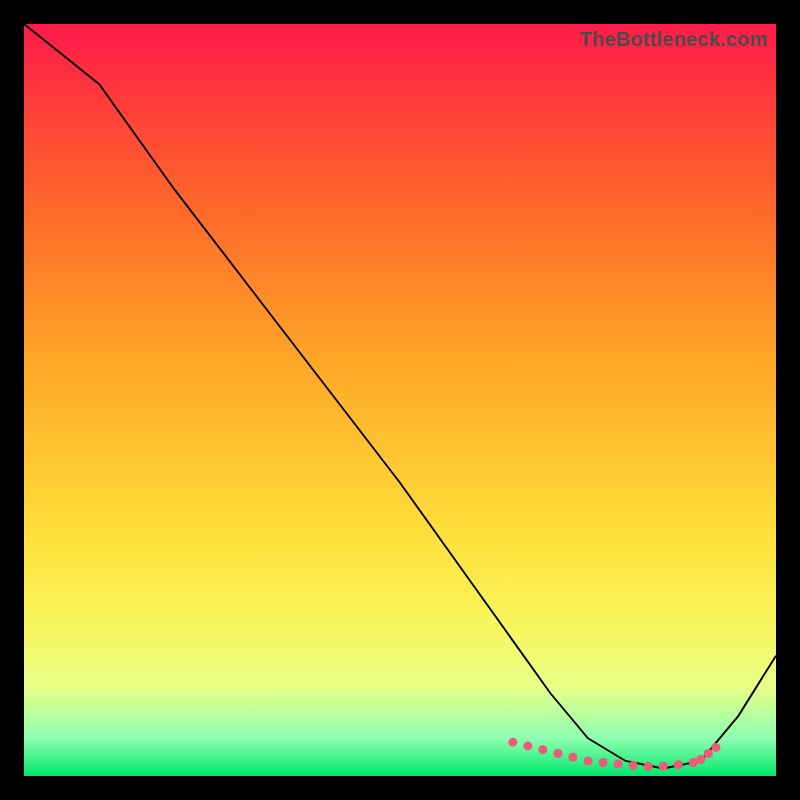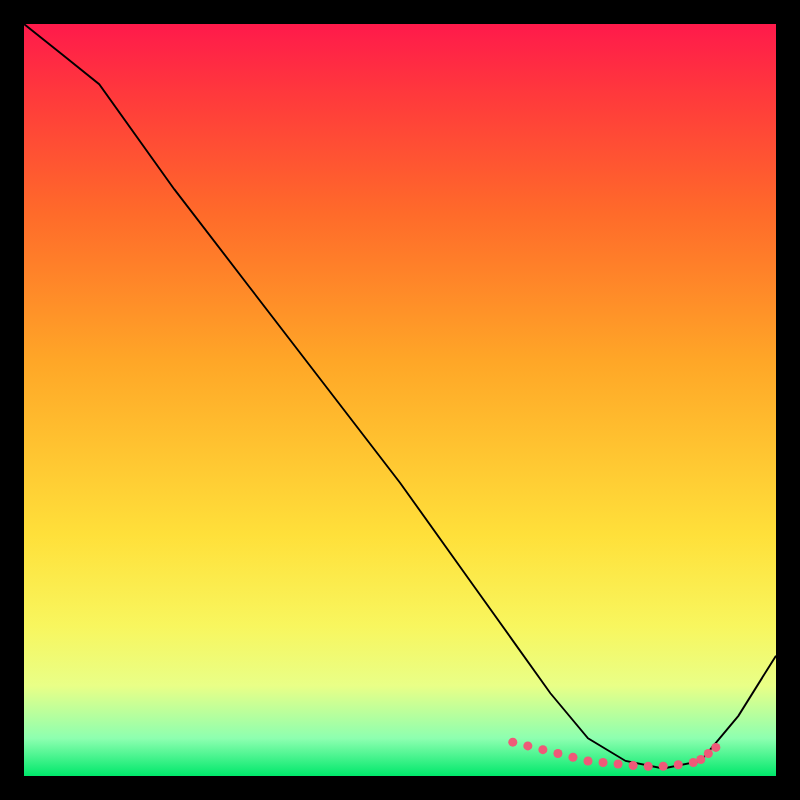--- a/index.html
+++ b/index.html
@@ -48,20 +48,21 @@
     position: absolute;
     left: 0; top: 0;
     width: 100%; height: 100%;
   }
 </style>
 </head>
 <body>
 
 <div class="frame">
   <div class="plot">
+    <div class="watermark">TheBottleneck.com</div>
 
     <svg class="curve" viewBox="0 0 100 100" preserveAspectRatio="none">
       <path id="curve-path" fill="none" stroke="#000000" stroke-width="0.25" d="M0.00 0.00 L5.00 4.00 L10.00 8.00 L20.00 22.00 L30.00 35.00 L40.00 48.00 L50.00 61.00 L60.00 75.00 L65.00 82.00 L70.00 89.00 L75.00 95.00 L80.00 98.00 L85.00 99.00 L90.00 98.00 L95.00 92.00 L100.00 84.00"></path>
       <g id="markers">
           <circle cx="65.00" cy="95.50" r="0.6" fill="#ef5a78"></circle>
           <circle cx="67.00" cy="96.00" r="0.6" fill="#ef5a78"></circle>
           <circle cx="69.00" cy="96.50" r="0.6" fill="#ef5a78"></circle>
           <circle cx="71.00" cy="97.00" r="0.6" fill="#ef5a78"></circle>
           <circle cx="73.00" cy="97.50" r="0.6" fill="#ef5a78"></circle>
           <circle cx="75.00" cy="98.00" r="0.6" fill="#ef5a78"></circle>

